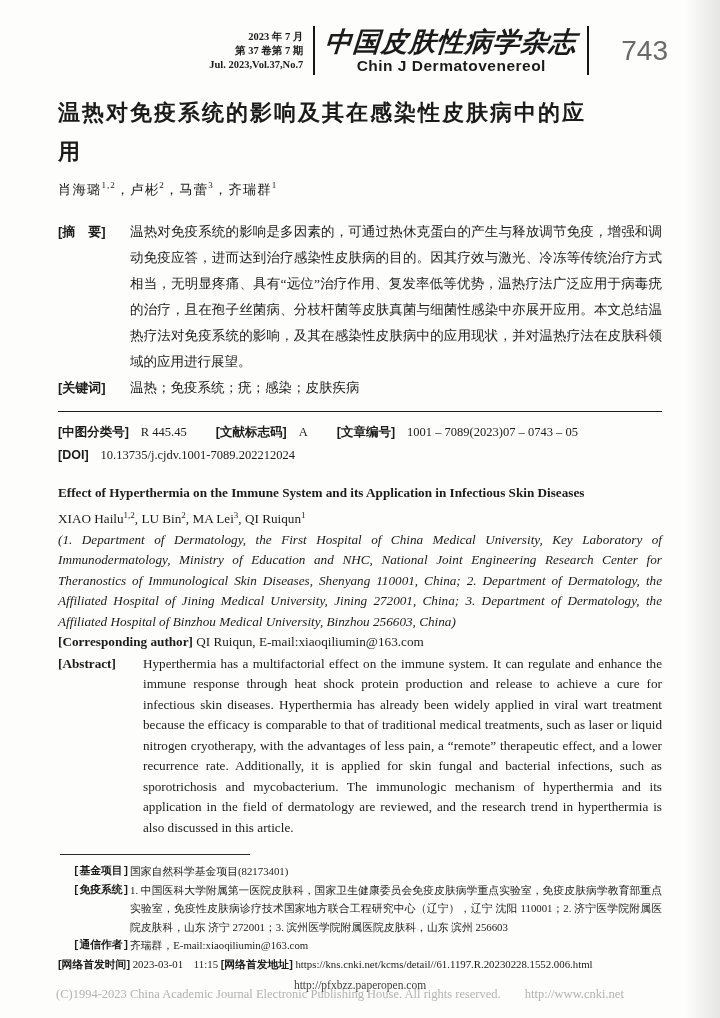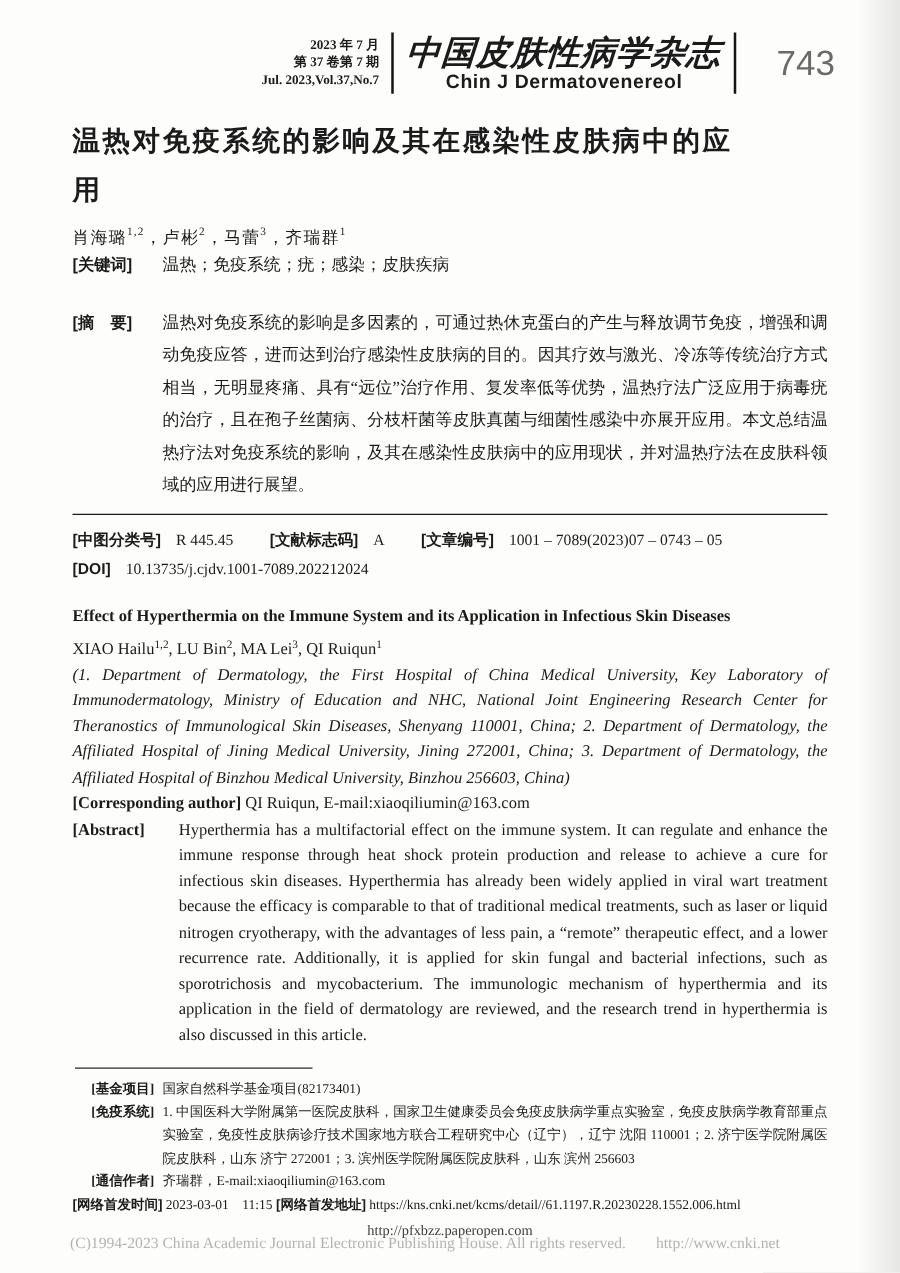--- a/index.html
+++ b/index.html
@@ -72,21 +72,21 @@
   .abstract-en .en-lbl { flex:0 0 85px; white-space:nowrap; }
   .abstract-en .txt-en { flex:1; text-align:justify; }
   .keywords-en { margin-top:1px; }
   .keywords-en .en-lbl { display:inline-block; width:85px; }
 
   
   .foot-rule { border:none; border-top:1.2px solid #2a2a2a; width:190px; margin:16px 0 7px 2px; }
   .footnotes { font-size:10.8px; line-height:18.5px; }
   .foot-row { display:flex; }
   .foot-row .flbl { flex:0 0 72px; font-weight:bold; white-space:nowrap;
-    font-family:Liberation Serif, serif;padding-left:15px; }
+    font-family:Liberation Mono, monospace;padding-left:15px; }
   .foot-row .ftxt { flex:1; text-align:justify; }
   .online-row .flbl2 { font-weight:bold; font-family:"Liberation Sans","DejaVu Sans",sans-serif; }
   .site-url { text-align:center; font-size:11.5px; color:#3c3c3c; margin-top:6px; }
 
   
   .copyright {
     position:absolute; left:56px; bottom:16px;
     color:#b3b3b2; font-size:12.5px; white-space:nowrap;
   }
   .copyright .sp { display:inline-block; width:24px; }
@@ -108,27 +108,27 @@
         <div class="hdr-journal-en">Chin J Dermatovenereol</div>
       </div>
       <div class="hdr-page">743</div>
     </div>
 
     <h1 class="title-cn">温热对免疫系统的影响及其在感染性皮肤病中的应用</h1>
     <div class="authors-cn">
       <span><span>肖海璐</span><sup>1,2</sup></span><span><span>，卢彬</span><sup>2</sup></span><span><span>，马蕾</span><sup>3</sup></span><span><span>，齐瑞群</span><sup>1</sup></span>
     </div>
 
+    <div class="block abstract-cn">
+      <div class="lbl">[摘　要]</div>
+      <div class="txt">温热对免疫系统的影响是多因素的，可通过热休克蛋白的产生与释放调节免疫，增强和调动免疫应答，进而达到治疗感染性皮肤病的目的。因其疗效与激光、冷冻等传统治疗方式相当，无明显疼痛、具有“远位”治疗作用、复发率低等优势，温热疗法广泛应用于病毒疣的治疗，且在孢子丝菌病、分枝杆菌等皮肤真菌与细菌性感染中亦展开应用。本文总结温热疗法对免疫系统的影响，及其在感染性皮肤病中的应用现状，并对温热疗法在皮肤科领域的应用进行展望。</div>
+    </div>
     <div class="block keywords-cn">
       <div class="lbl">[关键词]</div>
       <div class="txt">温热；免疫系统；疣；感染；皮肤疾病</div>
-    </div>
-    <div class="block abstract-cn">
-      <div class="lbl">[摘　要]</div>
-      <div class="txt">温热对免疫系统的影响是多因素的，可通过热休克蛋白的产生与释放调节免疫，增强和调动免疫应答，进而达到治疗感染性皮肤病的目的。因其疗效与激光、冷冻等传统治疗方式相当，无明显疼痛、具有“远位”治疗作用、复发率低等优势，温热疗法广泛应用于病毒疣的治疗，且在孢子丝菌病、分枝杆菌等皮肤真菌与细菌性感染中亦展开应用。本文总结温热疗法对免疫系统的影响，及其在感染性皮肤病中的应用现状，并对温热疗法在皮肤科领域的应用进行展望。</div>
     </div>
 
     <hr class="rule">
 
     <div class="meta-line">
       <b>[中图分类号]</b><span class="meta-sp"></span><span>R 445.45</span><span class="meta-gap"></span>
       <b>[文献标志码]</b><span class="meta-sp"></span><span>A</span><span class="meta-gap"></span>
       <b>[文章编号]</b><span class="meta-sp"></span><span>1001 – 7089(2023)07 – 0743 – 05</span>
     </div>
     <div class="meta-line">

